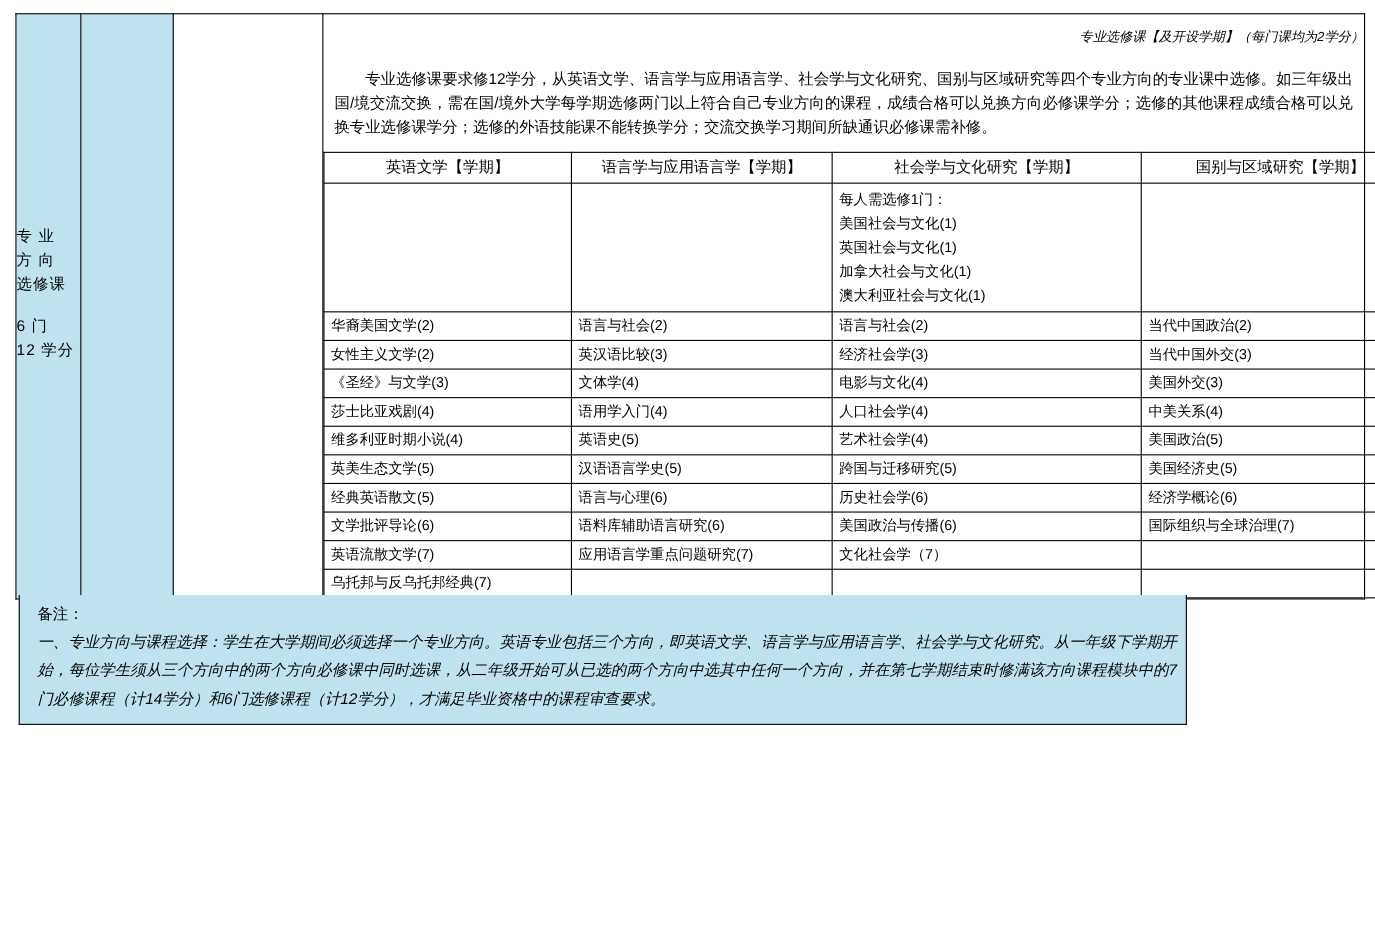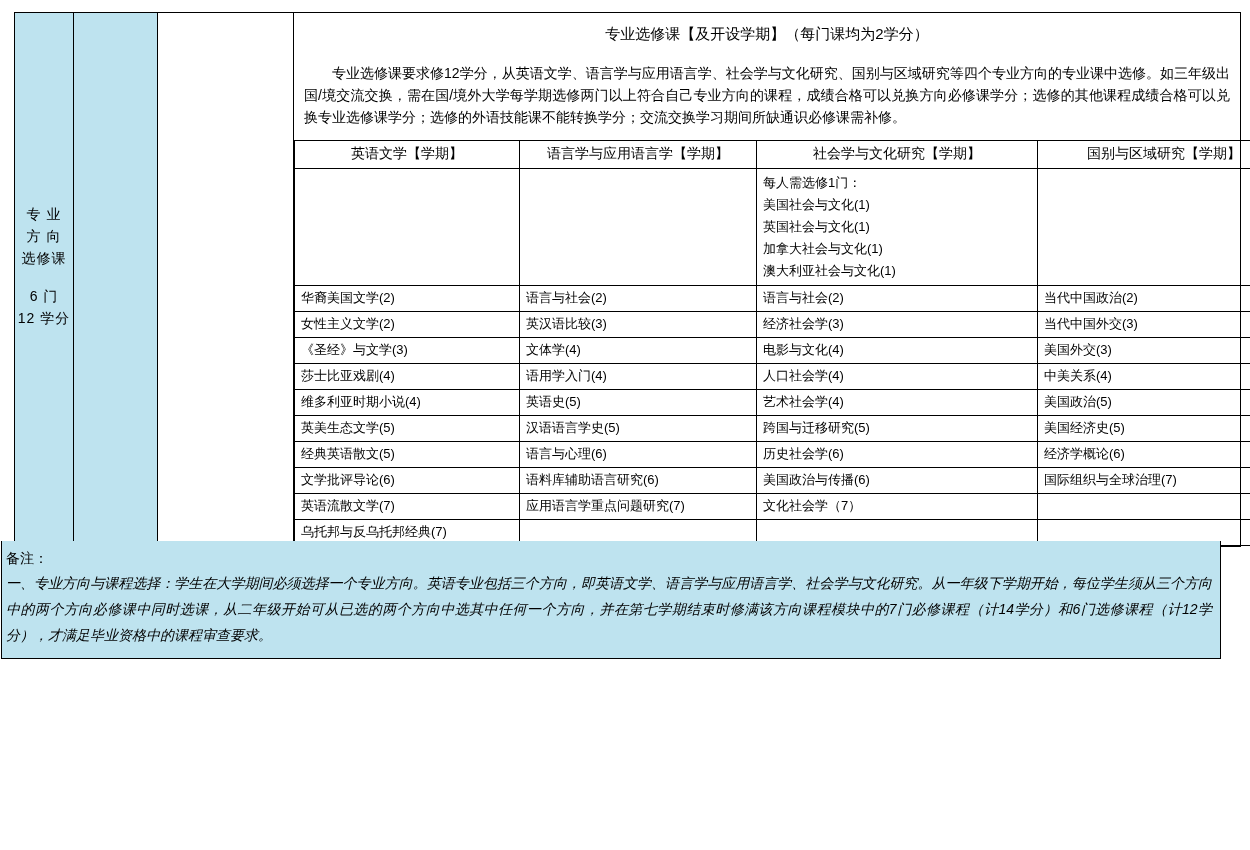--- a/index.html
+++ b/index.html
@@ -36,36 +36,36 @@
   }
   .cell-cyan {
     background: #bee3ef;
   }
   .col-a { width: 58px; }
   .col-b { width: 83px; }
   .col-c { width: 135px; }
   .col-d { width: 946px; }
 
   .dir-label {
-    text-align: center;
     font-size: 14px;
     line-height: 22px;
     padding-top: 190px;
     letter-spacing: 1px;
   }
   .dir-label .gap {
     display: block;
     height: 16px;
   }
 
   .elective-head {
-    text-align: center;
-    font-size: 15px;
+    text-align: right;
+    font-size: 12px;
     padding: 12px 0 10px 0;
     font-weight: normal;
+    font-style: italic;
   }
   .elective-desc {
     font-size: 14px;
     line-height: 22px;
     text-align: justify;
     padding: 8px 10px 12px 10px;
     text-indent: 2em;
   }
 
   table.courses {
@@ -94,28 +94,28 @@
 
   .multiline-cell div {
     line-height: 22px;
   }
   .tall-row td {
     height: 110px;
   }
 
   .notes {
     position: absolute;
-    left: 1px;
+    left: 17px;
     top: 541px;
-    width: 1220px;
+    width: 1062px;
     border: 1px solid #000000;
     border-top: none;
     background: #bee3ef;
     box-sizing: border-box;
-    padding: 5px 8px 10px 4px;
+    padding: 5px 8px 10px 16px;
   }
   .notes .title {
     font-size: 14px;
     line-height: 24px;
   }
   .notes p {
     margin: 0;
     font-size: 14px;
     line-height: 26px;
     text-align: justify;

